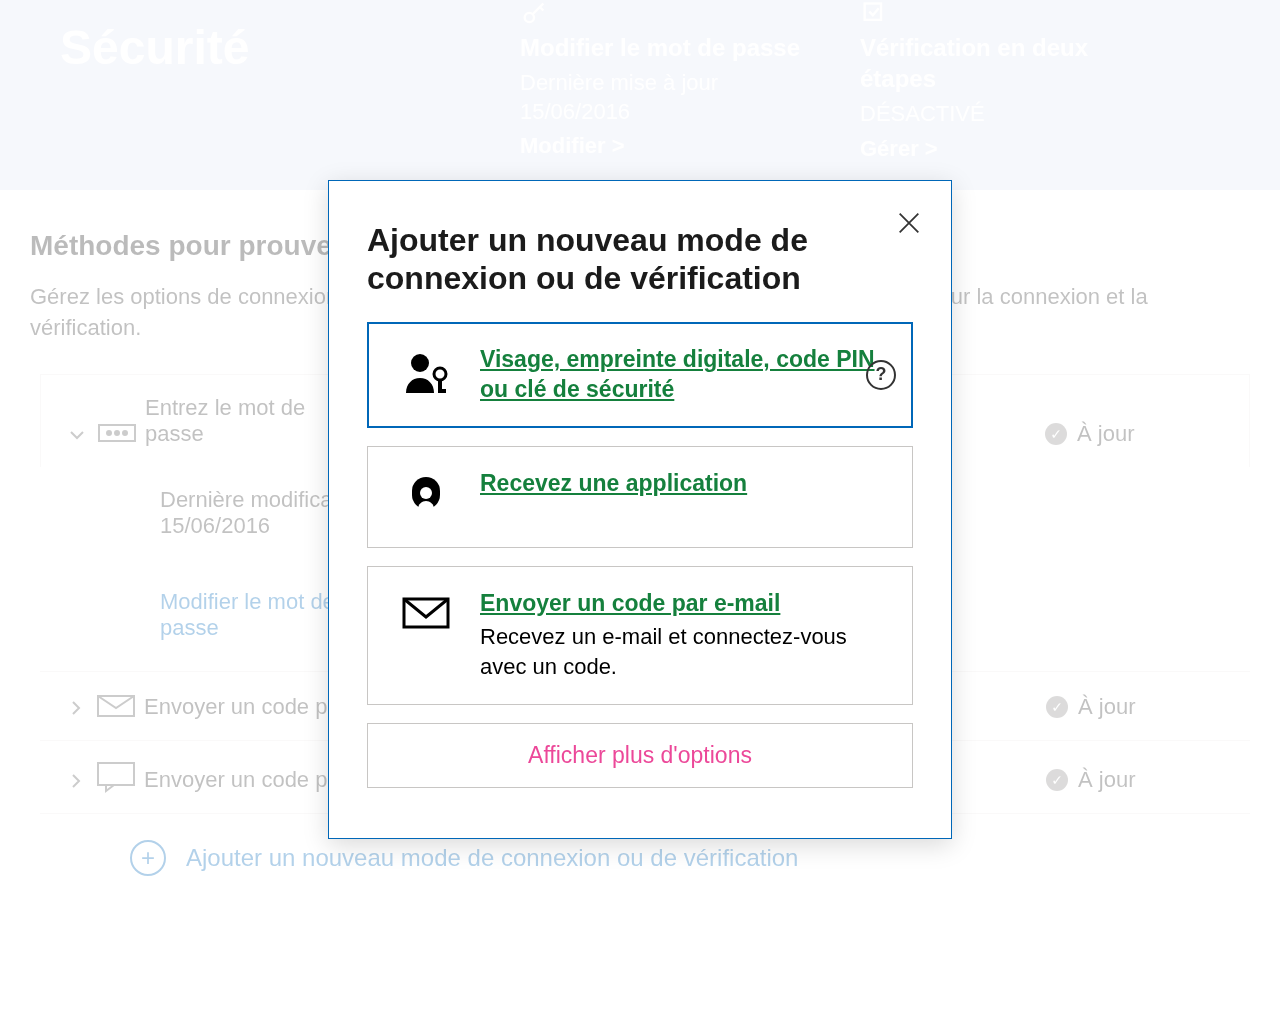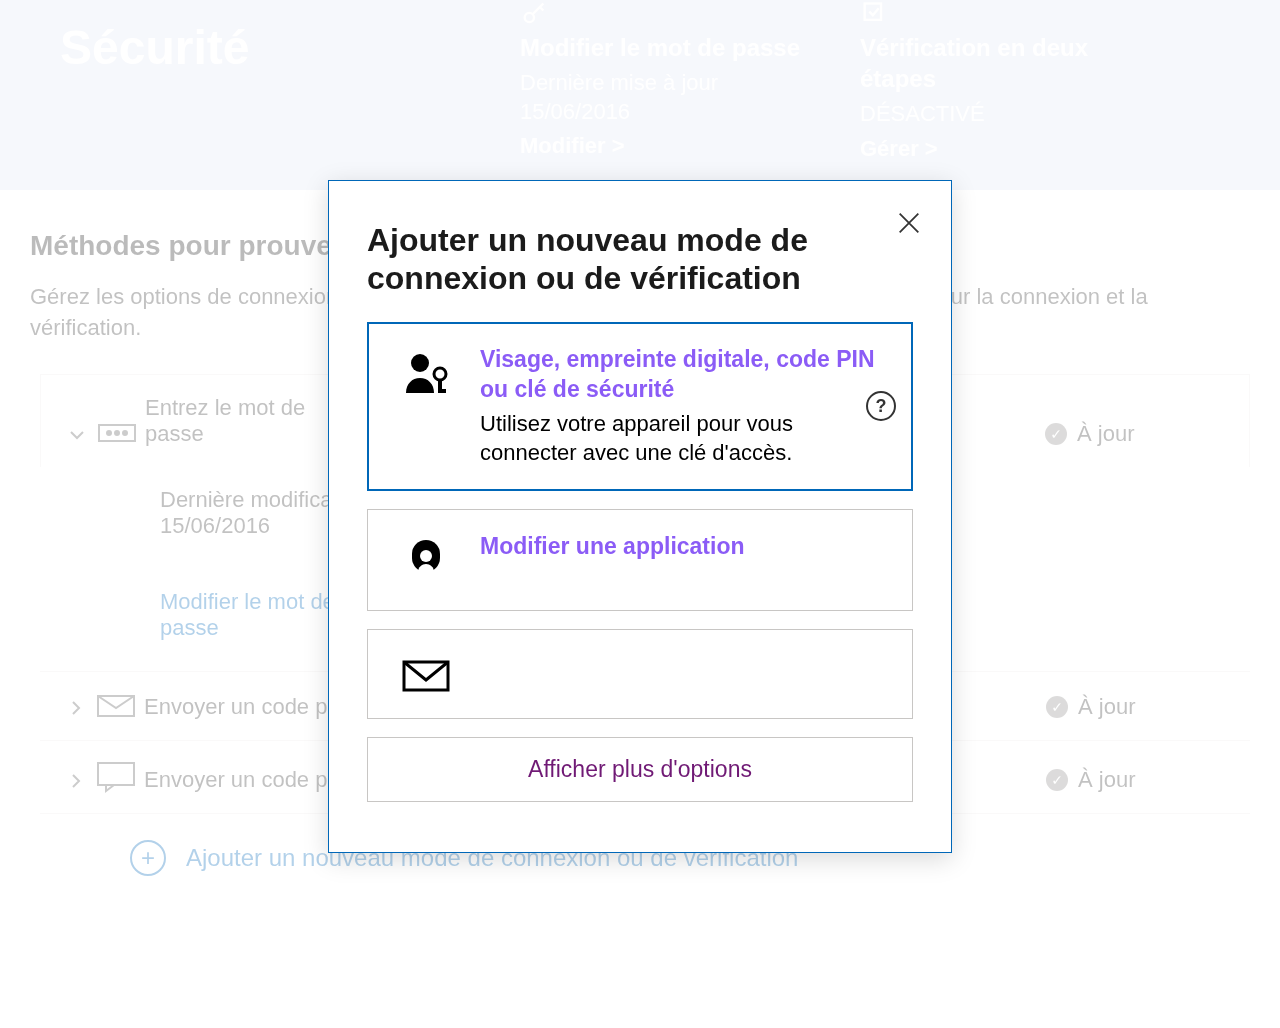--- a/index.html
+++ b/index.html
@@ -102,35 +102,35 @@
       margin-bottom: 18px;
       display: flex;
       align-items: flex-start;
       gap: 28px;
       cursor: pointer;
       position: relative;
     }
     .option.selected { border: 1px solid #0067b8; box-shadow: inset 0 0 0 1px #0067b8; }
     .option-icon { width: 52px; flex: 0 0 52px; color:#000; margin-top: 4px;}
     .option-text { flex: 1; }
-    .option-title { font-size: 23px; font-weight: 700; color:#8b5cf6; line-height:1.3; }
+    .option-title { font-size: 23px; font-weight: 700; color:#15803d; line-height:1.3;text-decoration:underline; }
     .option-desc { font-size: 22px; color:#000; line-height:1.35; margin-top: 4px; }
     .help-badge {
       position:absolute; right:16px; top:50%; transform:translateY(-50%);
       width:30px;height:30px;border:2px solid #333;border-radius:50%;
       display:flex;align-items:center;justify-content:center;
       font-size:18px;font-weight:600;color:#333;
     }
     .more-options {
       border: 1px solid #c8c6c4;
       padding: 18px 22px;
       text-align: center;
       font-size: 23px;
       cursor: pointer;
-      color:#701a75;
+      color:#ec4899;
     }
     svg { display:block; }
   </style>
 </head>
 <body>
 
 <div class="bg">
   <div class="header-band">
     <div class="page-title">Sécurité</div>
     <div class="header-card">
@@ -250,42 +250,45 @@
         <svg viewBox="0 0 52 52" fill="currentColor">
             <circle cx="20" cy="14" r="9"></circle>
             <path d="M6 44c0-9 6-15 14-15s14 6 14 15H6z"></path>
             <circle cx="40" cy="25" r="6" fill="none" stroke="currentColor" stroke-width="3"></circle>
             <rect x="38" y="30" width="4" height="14"></rect>
             <rect x="38" y="40" width="8" height="4"></rect>
           </svg>
       </div>
       <div class="option-text">
         <div class="option-title">Visage, empreinte digitale, code PIN ou clé de sécurité</div>
-        <div class="option-desc">Utilisez votre appareil pour vous connecter avec une clé d'accès.</div>
       </div>
       <div class="help-badge">?</div>
     </div>
 
     <div class="option">
       <div class="option-icon">
         <svg viewBox="0 0 52 52" fill="currentColor">
             <path d="M26 4a14 14 0 0 1 14 14v4a14 14 0 0 1-28 0v-4A14 14 0 0 1 26 4z"></path>
             <circle cx="26" cy="20" r="6" fill="#fff"></circle>
             <path d="M18 36c0-5 4-8 8-8s8 3 8 8v2H18z" fill="#fff"></path>
           </svg>
       </div>
       <div class="option-text">
-        <div class="option-title">Modifier une application</div>
+        <div class="option-title">Recevez une application</div>
       </div>
     </div>
 
     <div class="option">
       <div class="option-icon">
         <svg viewBox="0 0 52 40" fill="none" stroke="currentColor" stroke-width="3">
             <rect x="4" y="6" width="44" height="28"></rect>
             <path d="M4 6l22 18L48 6"></path>
           </svg>
       </div>
+      <div class="option-text">
+        <div class="option-title">Envoyer un code par e-mail</div>
+        <div class="option-desc">Recevez un e-mail et connectez-vous avec un code.</div>
+      </div>
     </div>
 
     <div class="more-options">Afficher plus d'options</div>
   </div>
 </div>
 
 </body></html>

